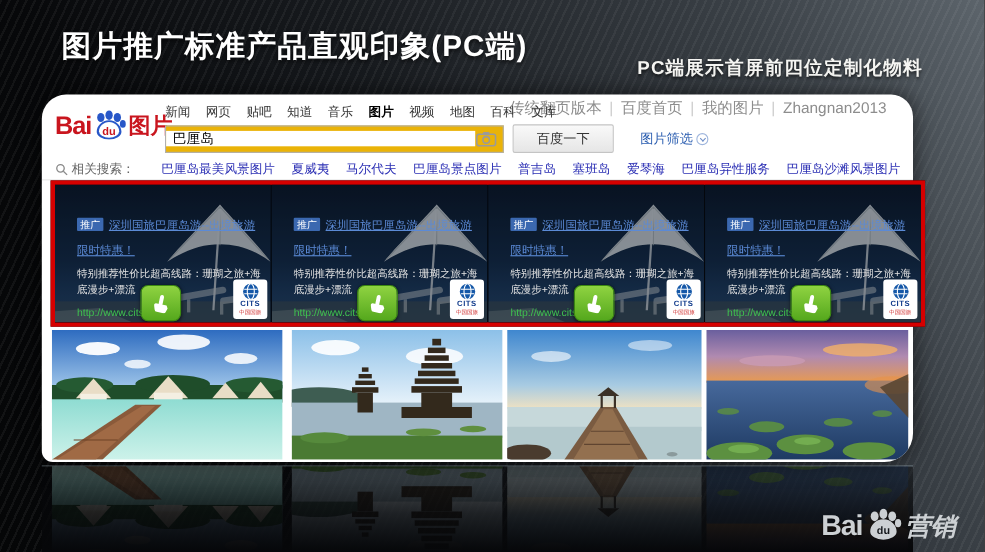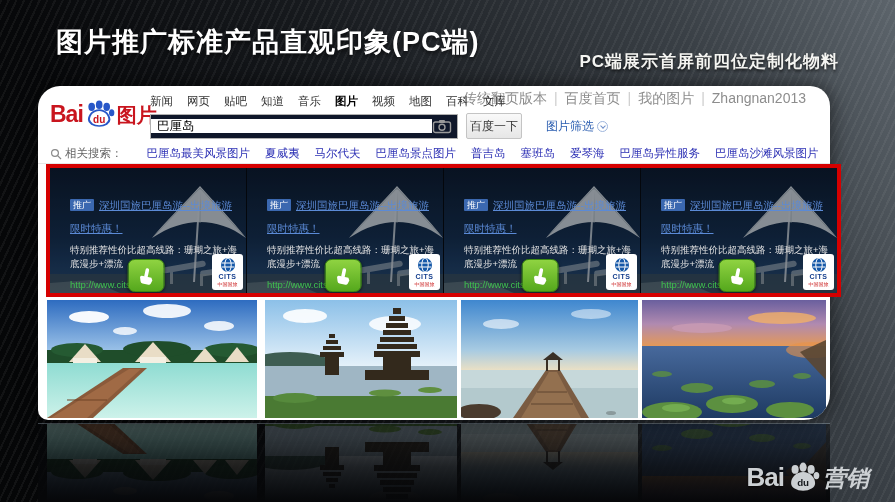--- a/index.html
+++ b/index.html
@@ -30,25 +30,25 @@
   .logo-block{ left:12px; top:14px; display:flex; align-items:flex-end; gap:1px; }
   .logo-bai{ font-size:23px; font-weight:bold; color:#c9151e; letter-spacing:-1px; line-height:1; }
   .logo-paw{ width:30px; height:27px; margin:0 1px -1px 1px; }
   .logo-product{ font-size:20px; font-weight:bold; color:#c9151e; line-height:1.1; }
 
   .nav{ left:112px; top:8px; display:flex; list-style:none; gap:14px; font-size:11.5px; color:#333; }
   .nav li{ cursor:pointer; }
   .nav li.active{ font-weight:bold; color:#000; }
 
   .search-row{ left:112px; top:27px; display:flex; align-items:center; }
-  .search-box{ width:308px; height:25px; border:1px solid #b0b0b0; display:flex; align-items:center; background:#0f172a; }
+  .search-box{ width:308px; height:25px; border:1px solid #b0b0b0; display:flex; align-items:center; background:#eab308; }
   .search-input{ flex:1; border:none; outline:none; font-size:12.5px; padding:0 6px; color:#000;
     font-family:"Liberation Sans","DejaVu Sans",sans-serif; }
   .camera{ width:20px; margin-right:5px; cursor:pointer; flex:0 0 auto; }
-  .search-btn{ margin-left:8px; width:56px; height:26px; font-size:12px; color:#333; cursor:pointer;
+  .search-btn{ margin-left:8px; width:92px; height:26px; font-size:12px; color:#333; cursor:pointer;
     background:linear-gradient(#f9f9f9,#e6e6e6); border:1px solid #c4c4c4; border-radius:2px;
     font-family:"Liberation Sans","DejaVu Sans",sans-serif; }
   .filter{ margin-left:24px; font-size:12px; color:#2a5db0; cursor:pointer; display:flex; align-items:center; gap:3px;text-align:center; }
   .filter-chevron{ width:11px; height:11px; border:1px solid #9fb6dd; border-radius:50%; display:inline-block;
     position:relative; }
   .filter-chevron::after{ content:""; position:absolute; left:3px; top:2px; width:3px; height:3px;
     border-right:1px solid #6f8fc8; border-bottom:1px solid #6f8fc8; transform:rotate(45deg); }
 
   .related-row{ left:12px; top:60px; display:flex; align-items:center; font-size:11.5px; white-space:nowrap; }
   .related-label{ color:#666; display:flex; align-items:center; gap:3px; margin-right:24px; }

